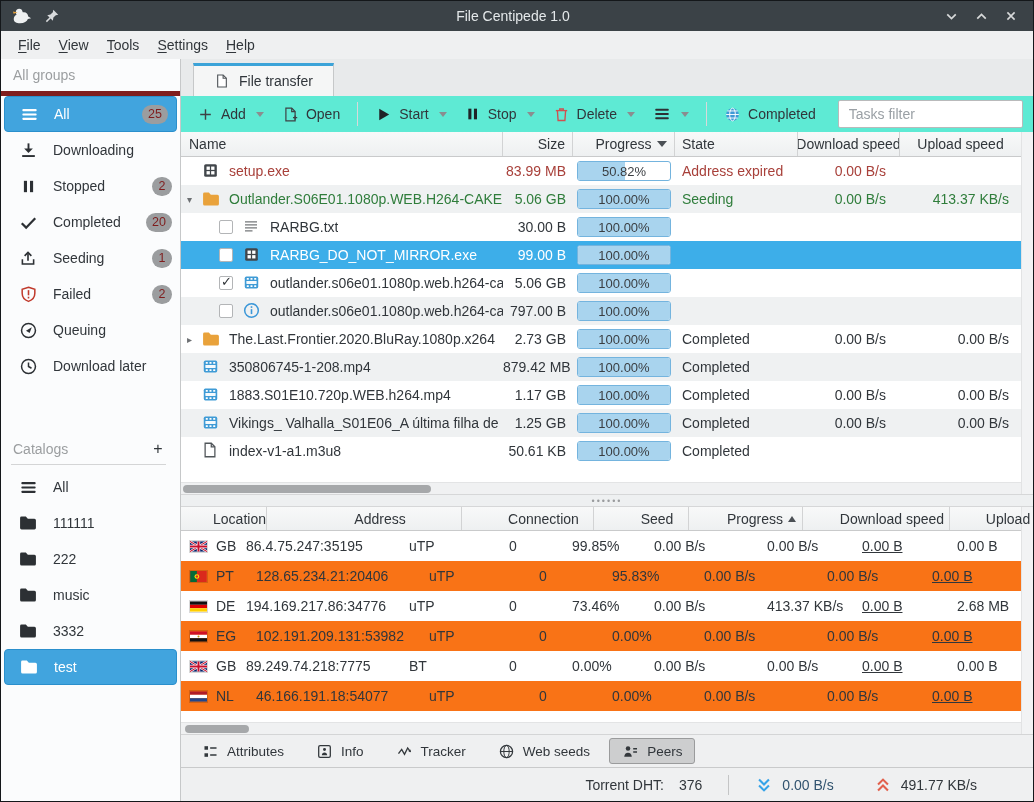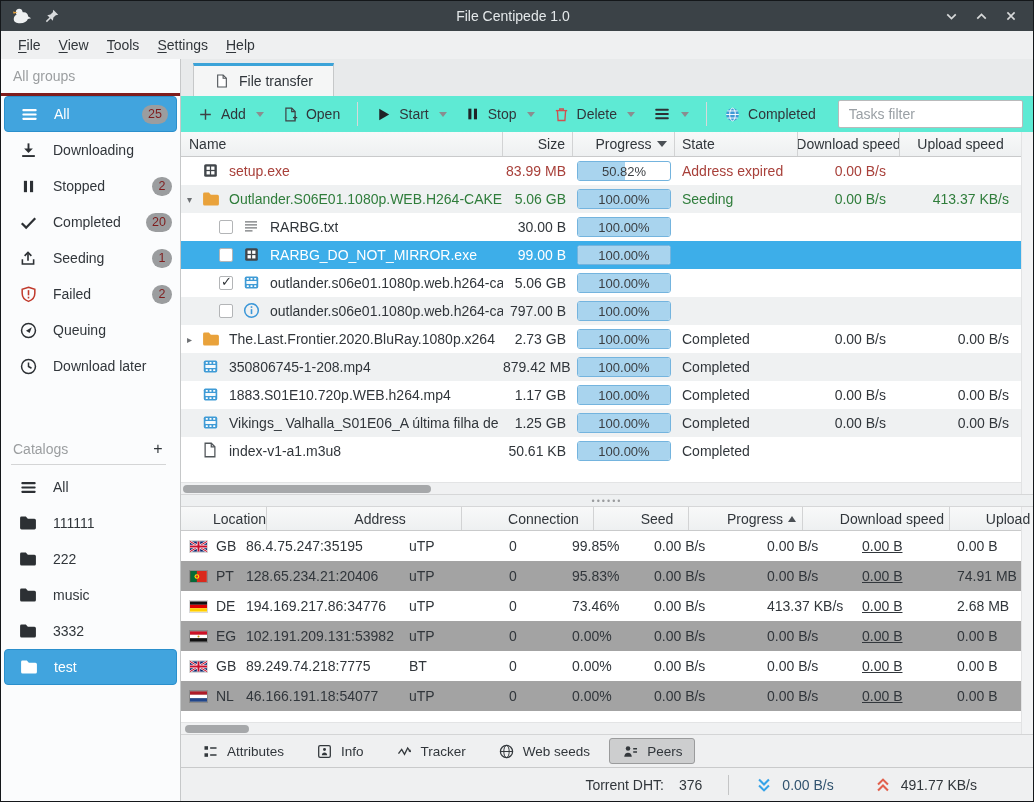--- a/index.html
+++ b/index.html
@@ -17,21 +17,21 @@
   
   .menubar { height:28px; background:#eff0f1; display:flex; align-items:center; padding-left:8px; flex:0 0 auto; }
   .menu-item { padding:0 9px; height:24px; line-height:24px; }
   u { text-decoration:underline; text-underline-offset:2px; }
 
   
   .app-body { flex:1; display:flex; min-height:0; }
 
   
   .sidebar { width:180px; background:#fbfcfd; border-right:1px solid #c6c8c9; display:flex; flex-direction:column; flex:0 0 auto; }
-  .sb-header { height:37px; display:flex; align-items:center; justify-content:space-between; padding:0 12px; color:#9b9ea0; border-bottom:3px solid #7f1d1d; }
+  .sb-header { height:37px; display:flex; align-items:center; justify-content:space-between; padding:0 12px; color:#9b9ea0; border-bottom:5px solid #7f1d1d; }
   .sb-item { height:36px; display:flex; align-items:center; gap:14px; padding-left:16px; padding-right:8px; }
   .sb-item .sbicon { width:22px; height:20px; display:flex; align-items:center; justify-content:center; color:#2c3034; flex:0 0 auto; }
   .sb-item .sblabel { flex:1; overflow:hidden; white-space:nowrap; }
   .sb-item.selected { background:#41a4de; border:1px solid #2a8fcc; border-radius:4px; margin:0 3px; padding-left:13px; color:#fff; }
   .sb-item.selected .sbicon { color:#fff; }
   .badge { background:#9b9d9f; color:#7f1d1d; border-radius:10px; min-width:20px; height:19px; padding:0 6px; font-size:12.5px; display:flex; align-items:center; justify-content:center; }
   .sb-gap { height:50px; }
   .cat-header { height:30px; display:flex; align-items:center; justify-content:space-between; padding:0 12px; color:#9b9ea0; }
   .cat-plus { color:#31363b; font-size:16px; width:20px; text-align:center; }
   .cat-divider { border-bottom:1px solid #d4d5d6; margin:0 14px 4px 10px; }
@@ -90,21 +90,21 @@
 
   
   .splitter { height:13px; background:#eef0f1; border-top:1px solid #d6d7d8; border-bottom:1px solid #d6d7d8; display:flex; align-items:center; justify-content:center; color:#9a9c9e; font-size:9px; letter-spacing:2px; flex:0 0 auto; }
 
   
   .peers-area { flex:0 0 227px; background:#fff; display:flex; position:relative; min-width:0; }
   .pt { flex:1; min-width:0; position:relative; }
   .pthead { height:24px; display:flex; background:linear-gradient(#f8f9f9,#eef0f1); border-bottom:1px solid #c9cacb; }
   .pth { border-right:1px solid #d2d3d4; display:flex; align-items:center; justify-content:center; gap:5px; overflow:hidden; white-space:nowrap;margin-left:32px; }
   .prow { height:30px; display:flex; align-items:center; white-space:nowrap; }
-  .prow.alt { background:#a3a3a3; }
+  .prow.alt { background:#f97316;gap:10px; }
   .pc-loc { width:54px; display:flex; align-items:center; gap:8px; padding-left:8px; flex:0 0 auto; }
   .pc-addr { width:163px; padding-left:11px; flex:0 0 auto; overflow:hidden; }
   .pc-conn { width:100px; padding-left:11px; flex:0 0 auto; }
   .pc-seed { width:63px; padding-left:11px; flex:0 0 auto; }
   .pc-prog { width:82px; padding-left:11px; flex:0 0 auto; }
   .pc-dls { width:115px; padding-left:11px; flex:0 0 auto; }
   .pc-uls { width:95px; padding-left:9px; flex:0 0 auto; }
   .pc-dled { width:95px; padding-left:9px; flex:0 0 auto;text-decoration:underline; }
   .pc-uled { flex:1; min-width:0; padding-left:9px; overflow:hidden; }
   .pth.pc-uled { border-right:none; justify-content:flex-start; padding-left:24px; }

